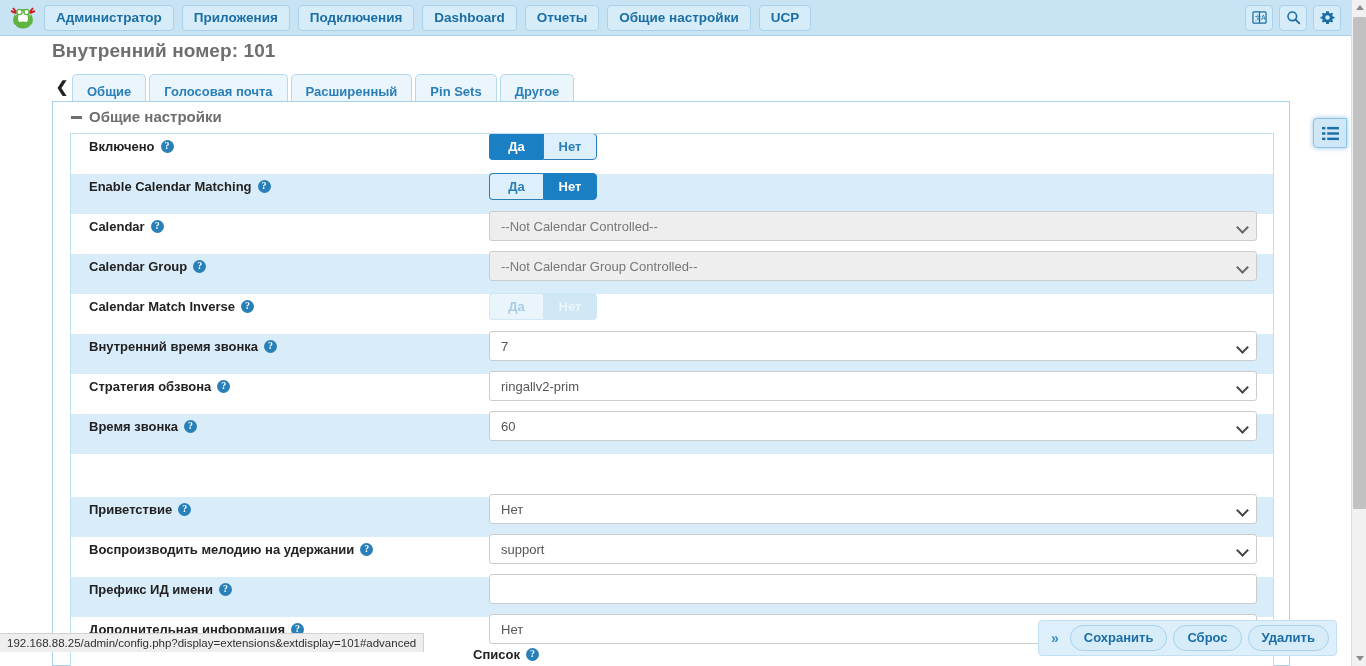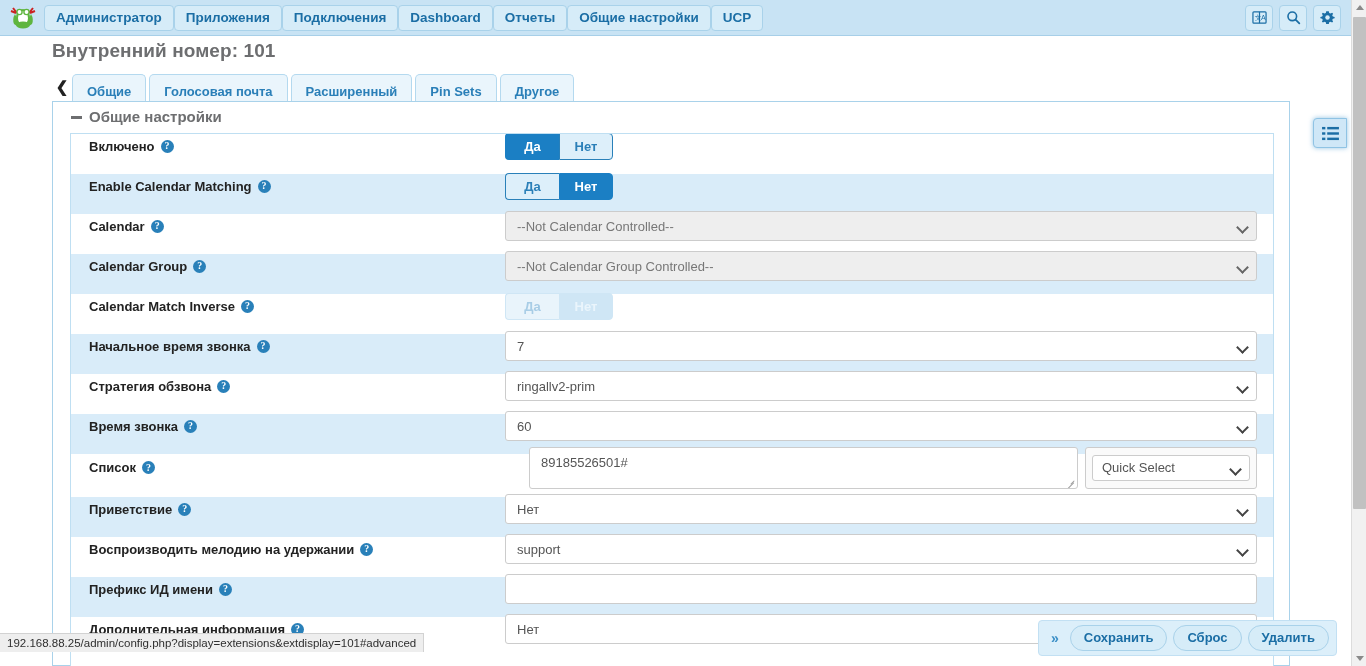--- a/index.html
+++ b/index.html
@@ -19,21 +19,21 @@
     background: #c8e3f4;
     border-bottom: 1px solid #a7cfe8;
     display: flex; align-items: center;
     padding: 0 6px;
   }
   .brand {
     width: 34px; height: 30px;
     display: flex; align-items: center; justify-content: center;
     margin-right: 4px; flex: 0 0 auto;
   }
-  .navlist { display: flex; align-items: center; gap: 0; flex: 1 1 auto; }
+  .navlist { display: flex; align-items: center; gap: 8px; flex: 1 1 auto; }
   .navitem {
     height: 26px; line-height: 24px;
     padding: 0 11px;
     font-size: 13.5px; font-weight: bold;
     color: #1b6ea5;
     background: #d6ecf8;
     border: 1px solid #a9d2ea;
     border-radius: 4px;
     white-space: nowrap;
     cursor: pointer;
@@ -121,24 +121,23 @@
     background: #fff;
     overflow: hidden;
   }
 
   
   .row {
     display: flex; align-items: center;
     height: 40px;
     padding: 0 16px 16px 18px;
     background: #ffffff;
-    gap: 16px;
   }
   .row.alt { background: #d9ecf9; }
-  .row.tall { height: 43px; align-items: center; }
+  .row.tall { height: 43px; align-items: center; flex-direction: column; }
   .row-label {
     width: 400px; flex: 0 0 400px;
     font-size: 13px; font-weight: bold;
     color: #222222;
     display: flex; align-items: center;
     white-space: nowrap;
   }
   .help-icon {
     display: inline-flex; align-items: center; justify-content: center;
     width: 13px; height: 13px;
@@ -462,21 +461,21 @@
         </div>
         <div class="row-control">
           <div class="btn-group disabled">
             <div class="tgl first">Да</div>
             <div class="tgl last on">Нет</div>
           </div>
         </div>
       </div>
       <div class="row alt">
         <div class="row-label">
-          <span>Начальное время звонка</span>
+          <span>Внутренний время звонка</span>
           <span class="help-icon">?</span>
         </div>
         <div class="row-control">
           <div class="ctl">
             <span>7</span>
             <span class="caret"></span>
           </div>
         </div>
       </div>
       <div class="row">

